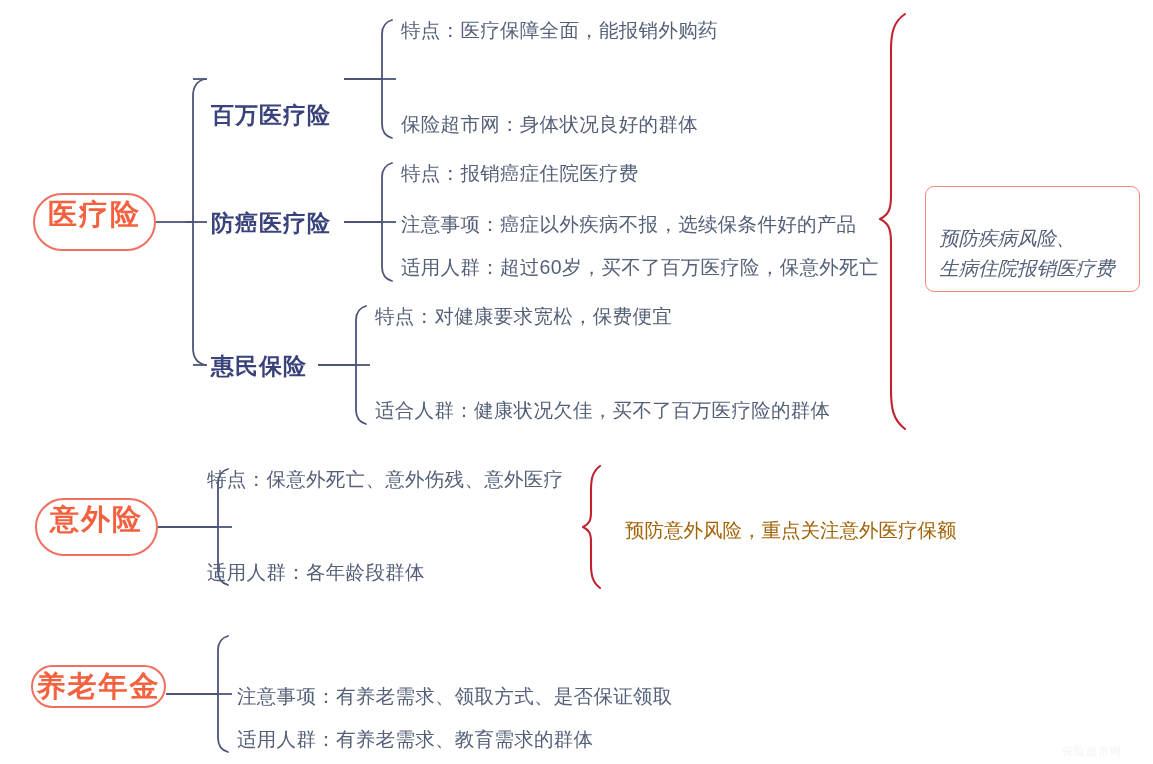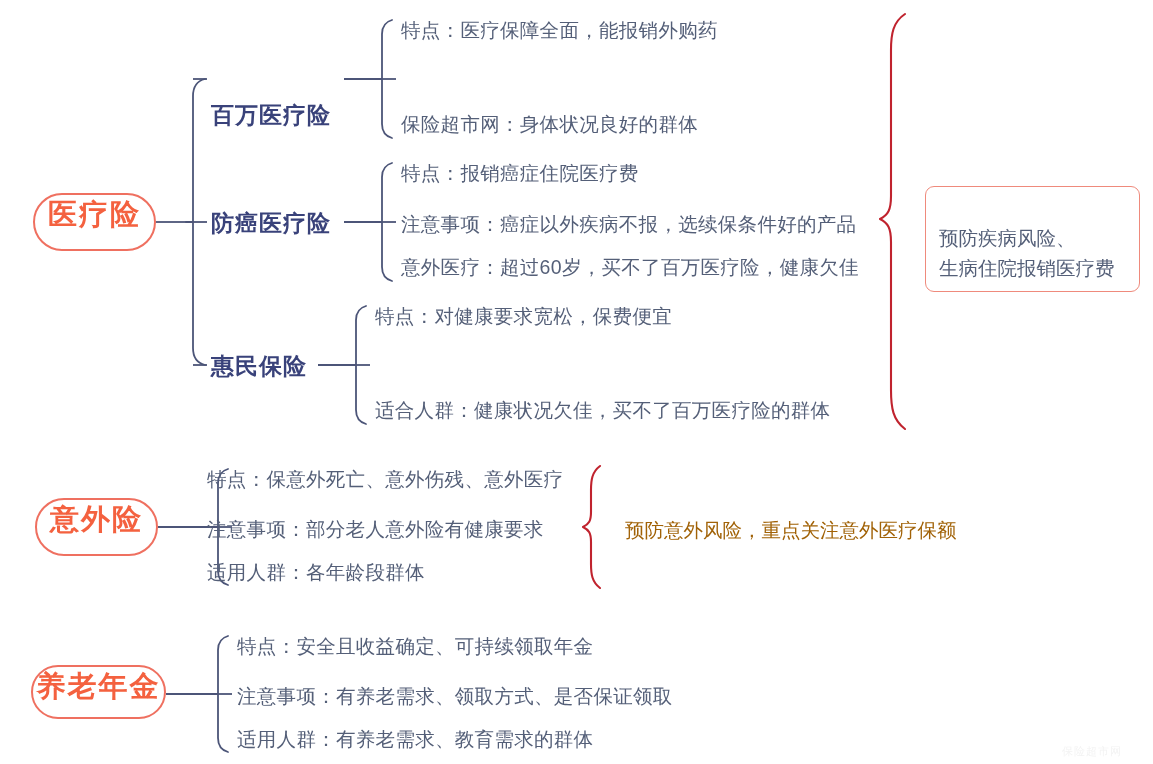--- a/index.html
+++ b/index.html
@@ -58,20 +58,21 @@
     position: absolute;
     box-sizing: border-box;
     border: 1.6px solid #ef8a7c;
     border-radius: 9px;
     background: #ffffff;
     color: #545f78;
     font-size: 19.5px;
     line-height: 1.5;
     padding: 8px 13px;
     white-space: pre-line;
+    font-style: italic;
   }
   .summary-plain {
     position: absolute;
     color: #a16207;
     font-size: 19.5px;
     white-space: nowrap;
   }
   .watermark {
     position: absolute;
     color: #f3f3f3;
@@ -149,48 +150,46 @@
     <span>百万医疗险</span>
   </div>
   <div class="leaf-text" style="left:401px; top:17px;"><span>特点：医疗保障全面，能报销外购药</span></div>
   <div class="leaf-text" style="left:401px; top:111px;"><span>保险超市网：身体状况良好的群体</span></div>
 
   <div class="branch-label" style="left:211px; top:208px;">
     <span>防癌医疗险</span>
   </div>
   <div class="leaf-text" style="left:401px; top:160px;"><span>特点：报销癌症住院医疗费</span></div>
   <div class="leaf-text" style="left:401px; top:211px;"><span>注意事项：癌症以外疾病不报，选续保条件好的产品</span></div>
-  <div class="leaf-text" style="left:401px; top:254px;"><span>意外医疗：超过60岁，买不了百万医疗险，健康欠佳</span></div>
+  <div class="leaf-text" style="left:401px; top:254px;"><span>适用人群：超过60岁，买不了百万医疗险，保意外死亡</span></div>
 
   <div class="branch-label" style="left:211px; top:351px;">
     <span>惠民保险</span>
   </div>
   <div class="leaf-text" style="left:375px; top:303px;"><span>特点：对健康要求宽松，保费便宜</span></div>
   <div class="leaf-text" style="left:375px; top:397px;"><span>适合人群：健康状况欠佳，买不了百万医疗险的群体</span></div>
 
   <div class="summary-box" style="left:925px; top:186px; width:215px;">
     <span>预防疾病风险、
 生病住院报销医疗费</span>
   </div>
 
   <div class="node-pill" style="left:35px; top:498px; width:123px; height:58px; font-size:29px;">
     <span>意外险</span>
   </div>
   <div class="leaf-text" style="left:207px; top:466px;"><span>特点：保意外死亡、意外伤残、意外医疗</span></div>
-  <div class="leaf-text" style="left:207px; top:516px;"><span>注意事项：部分老人意外险有健康要求</span></div>
   <div class="leaf-text" style="left:207px; top:559px;"><span>适用人群：各年龄段群体</span></div>
 
   <div class="summary-plain" style="left:625px; top:517px;">
     <span>预防意外风险，重点关注意外医疗保额</span>
   </div>
 
-  <div class="node-pill" style="left:31px; top:665px; width:135px; height:54px; font-size:29px;">
+  <div class="node-pill" style="left:31px; top:665px; width:135px; height:43px; font-size:29px;">
     <span>养老年金</span>
   </div>
-  <div class="leaf-text" style="left:237px; top:633px;"><span>特点：安全且收益确定、可持续领取年金</span></div>
   <div class="leaf-text" style="left:237px; top:683px;"><span>注意事项：有养老需求、领取方式、是否保证领取</span></div>
   <div class="leaf-text" style="left:237px; top:726px;"><span>适用人群：有养老需求、教育需求的群体</span></div>
 
   <div class="watermark" style="left:1062px; top:744px;">
     <span>保险超市网</span>
   </div>
 
 </div>
 
 </body></html>

